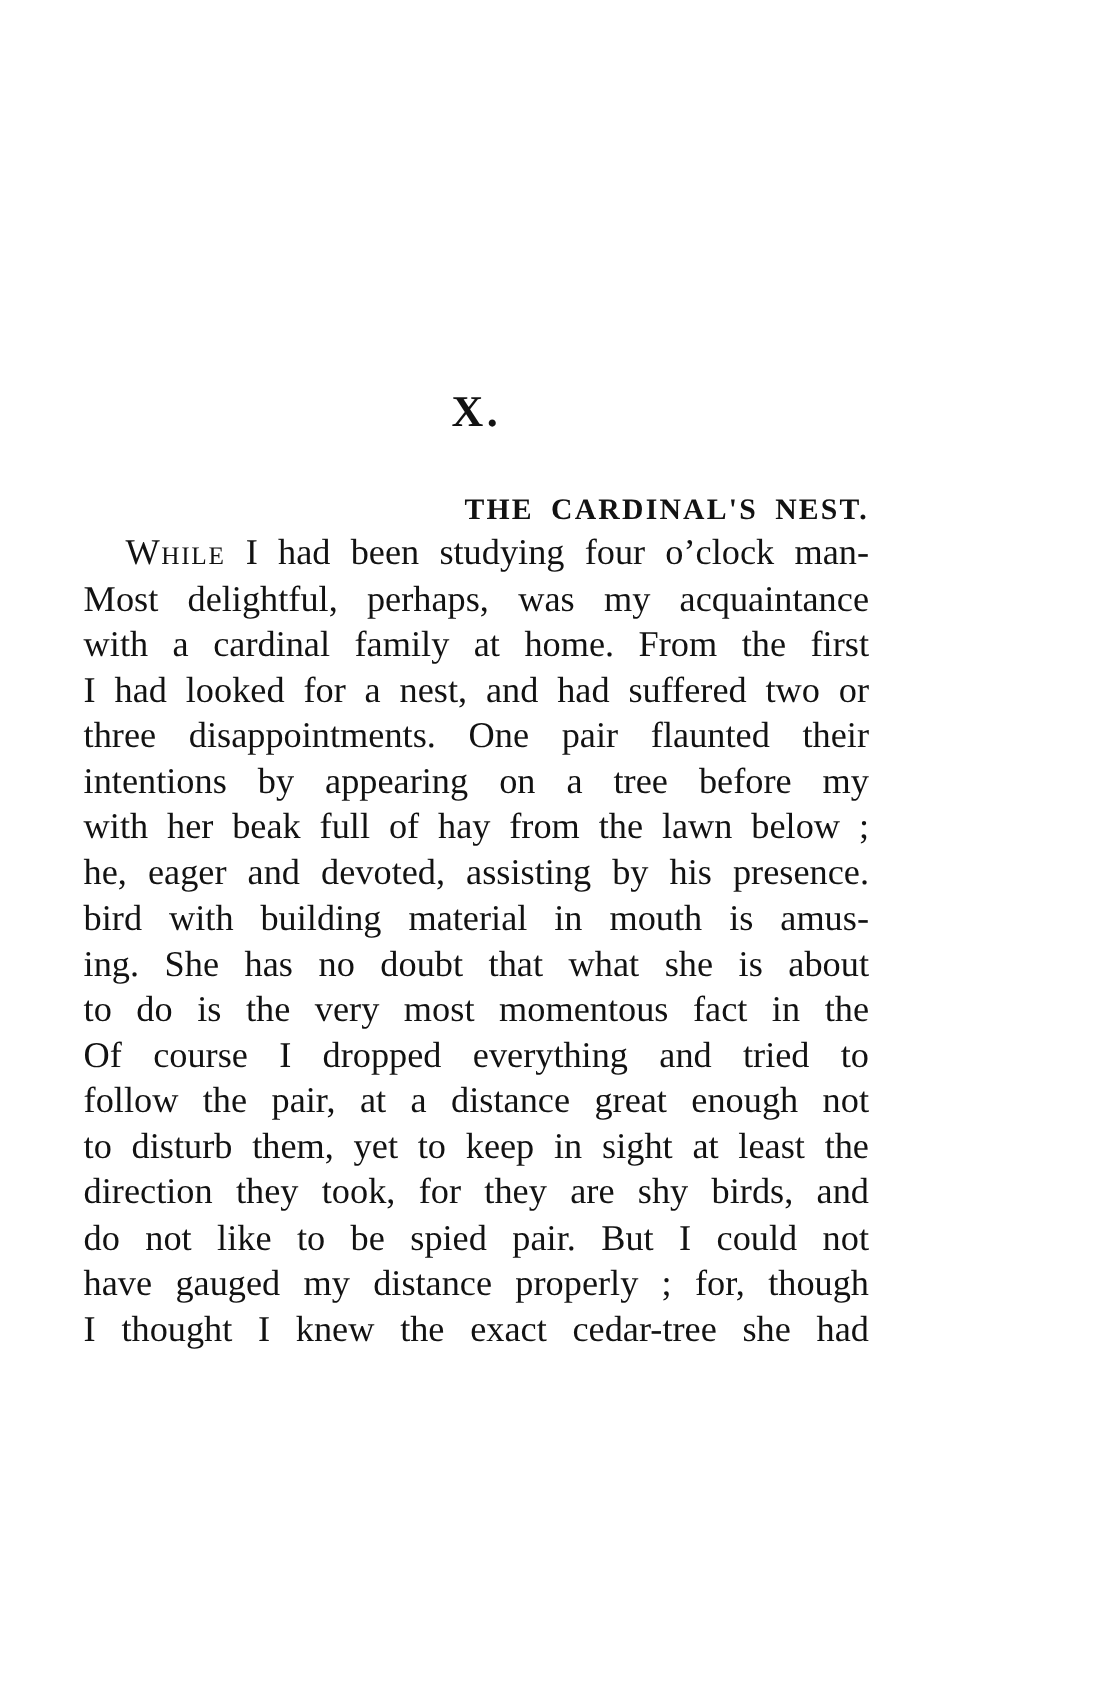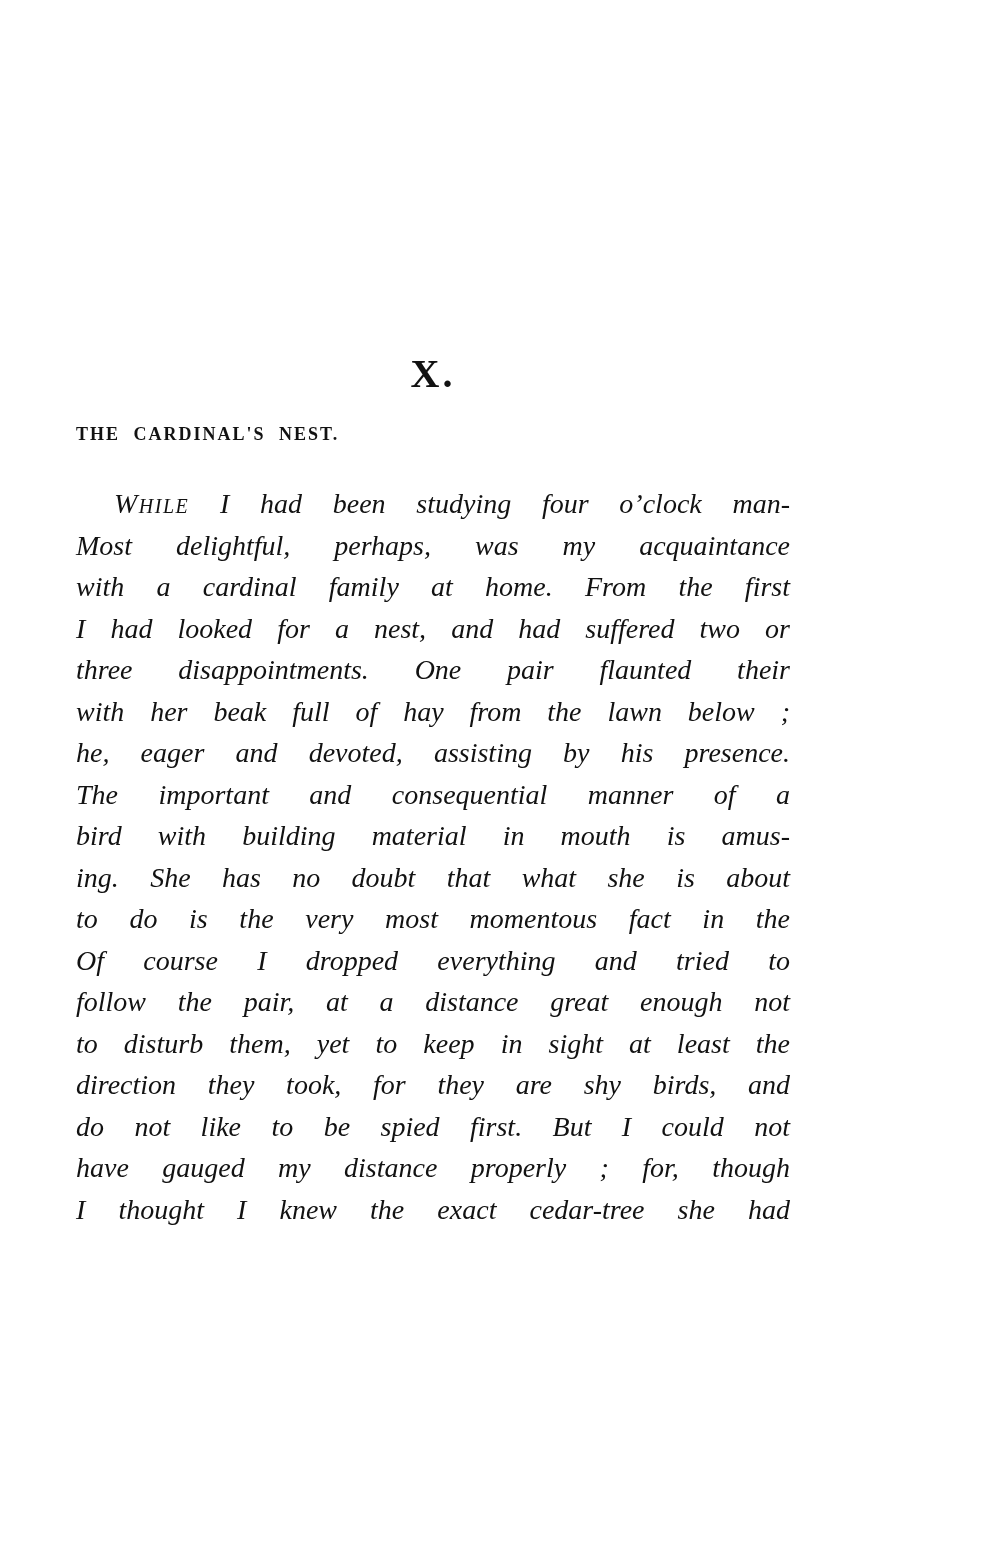--- a/index.html
+++ b/index.html
@@ -22,32 +22,31 @@
     width: 714px;
   }
   .chapter-number {
     top: 350px;
     text-align: center;
     font-size: 40px;
     font-weight: bold;
     letter-spacing: 3px;
   }
   .chapter-title {
-    top: 424px;
-    text-align: left;
-    font-size: 18px;
+    top: 448px;
+    text-align: right;
+    font-size: 27px;
     font-weight: bold;
     letter-spacing: 2px;
     word-spacing: 7px;
   }
   .body-text {
     top: 483px;
-    font-size: 28px;
+    font-size: 33px;
     line-height: 41.5px;
-    font-style: italic;
   }
   .line {
     text-align: justify;
     text-align-last: justify;
     text-justify: inter-word;
     white-space: normal;
   }
   .line.first {
     text-indent: 38px;
   }
@@ -64,28 +63,28 @@
   <div class="column chapter-number">X.</div>
 
   <div class="column chapter-title">THE CARDINAL'S NEST.</div>
 
   <div class="column body-text">
     <div class="line first"><span class="lead-word">While</span><span> I had been studying four o’clock man-</span></div>
     <div class="line">Most delightful, perhaps, was my acquaintance</div>
     <div class="line">with a cardinal family at home.  From the first</div>
     <div class="line">I had looked for a nest, and had suffered two or</div>
     <div class="line">three disappointments.  One pair flaunted their</div>
+    <div class="line">intentions by appearing on a tree before my</div>
     <div class="line">with her beak full of hay from the lawn below ;</div>
     <div class="line">he, eager and devoted, assisting by his presence.</div>
-    <div class="line">The important and consequential manner of a</div>
     <div class="line">bird with building material in mouth is amus-</div>
     <div class="line">ing.  She has no doubt that what she is about</div>
     <div class="line">to do is the very most momentous fact in the</div>
     <div class="line">Of course I dropped everything and tried to</div>
     <div class="line">follow the pair, at a distance great enough not</div>
     <div class="line">to disturb them, yet to keep in sight at least the</div>
     <div class="line">direction they took, for they are shy birds, and</div>
-    <div class="line">do not like to be spied first.  But I could not</div>
+    <div class="line">do not like to be spied pair.  But I could not</div>
     <div class="line">have gauged my distance properly ; for, though</div>
     <div class="line">I thought I knew the exact cedar-tree she had</div>
   </div>
 
 </div>
 
 </body></html>

